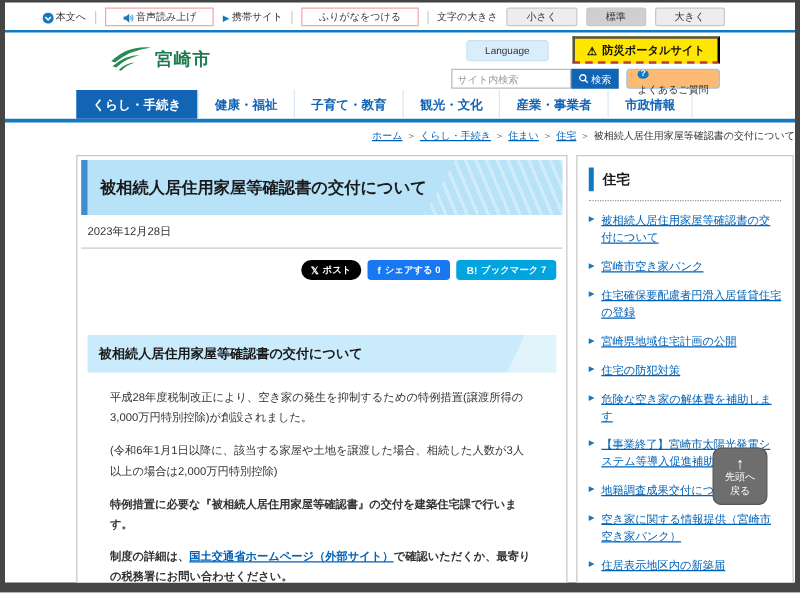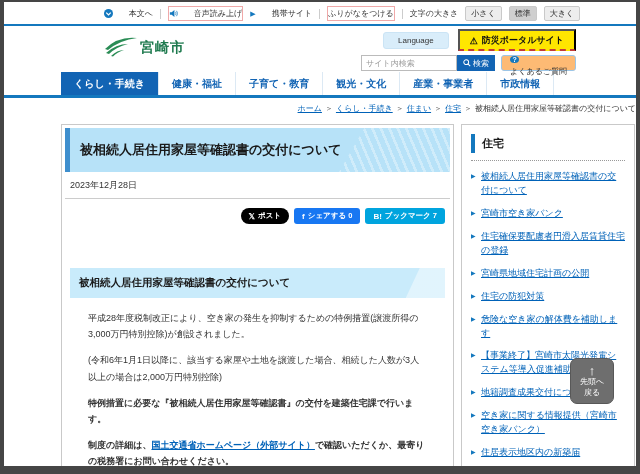--- a/index.html
+++ b/index.html
@@ -4,33 +4,33 @@
 <style>
   * { margin:0; padding:0; box-sizing:border-box; }
   body { background:#9a9a9a; font-family:"Liberation Sans","DejaVu Sans",sans-serif; }
   .frame {
     position:relative; width:640px; height:474px; background:#fff; overflow:hidden;
     border:solid #454545; border-width:2px 4px 8px 4px;
   }
   
   .utilbar { display:flex; justify-content:flex-end; align-items:center; gap:7px;
     padding:4px 56px 3px 0; font-size:8px; color:#333; border-bottom:2px solid #1478be; }
-  .util-item { display:flex; align-items:center; gap:16px; cursor:pointer; color:#333; text-decoration:none; }
-  .util-box { border:1px solid #f0a9a9; padding:1px 0; }
+  .util-item { display:flex; align-items:flex-end; gap:2px; cursor:pointer; color:#333; text-decoration:none; }
+  .util-box { border:1px solid #f0a9a9; padding:1px 13px; }
   .util-sep { width:1px; height:10px; background:#ccc; }
-  .tsize-btn { background:#ededed; border:1px solid #c9c9c9; border-radius:2px; padding:1px 5px; cursor:pointer; font-size:8px; color:#333;}
+  .tsize-btn { background:#ededed; border:1px solid #c9c9c9; border-radius:2px; padding:1px 15px; cursor:pointer; font-size:8px; color:#333;}
   .tsize-btn.active { background:#cfcfcf; }
   .icon-circle-blue { width:9px; height:9px; }
   .tri { color:#1478be; font-size:7px; }
   
   .header { position:relative; height:46px; }
-  .logo { position:absolute; left:100px; top:9px; display:flex; align-items:flex-end; gap:2px; cursor:pointer; }
+  .logo { position:absolute; left:84px; top:9px; display:flex; align-items:flex-end; gap:2px; cursor:pointer; }
   .logo-text { font-size:14px; font-weight:bold; color:#1e7a4e; letter-spacing:1px; }
   .header-right { position:absolute; right:60px; top:3px; display:flex; flex-direction:column; align-items:flex-end; gap:4px; }
-  .hr-row { display:flex; align-items:center; gap:9px; }
+  .hr-row { display:flex; align-items:center; gap:19px; }
   .btn-language { background:#d9edfa; border:1px solid #cbe4f5; border-radius:3px; padding:3px 14px; font-size:8px; color:#333; cursor:pointer; }
   .btn-disaster { background:#ffe600; border-bottom:2px dashed #c23b3b; padding:3px 10px 2px; font-size:9px; font-weight:bold; color:#111; cursor:pointer; display:flex; align-items:center; gap:4px; }
   .warn-glyph { font-size:9px; }
   .search-input { width:96px; height:16px; border:1px solid #bbb; font-size:8px; padding:0 4px; color:#333; }
   .search-input::placeholder { color:#999; }
   .btn-search { background:#1264b4; color:#fff; border:none; height:16px; font-size:8px; padding:0 6px; cursor:pointer; display:flex; align-items:center; gap:2px; margin-left:-6px; }
   .btn-faq { background:#fdba74; border:1px solid #9cc6e8; border-radius:3px; height:16px; padding:0 8px; font-size:8px; color:#333; cursor:pointer; display:flex; gap:3px;flex-direction:column; }
   .qmark { display:inline-flex; width:9px; height:9px; border-radius:50%; background:#1478be; color:#fff; font-size:7px; align-items:center; justify-content:center; font-weight:bold; }
   
   .nav { display:flex; align-items:stretch; padding-left:57px; border-bottom:3px solid #1478be; height:26px; font-size:10px; font-weight:bold; }

